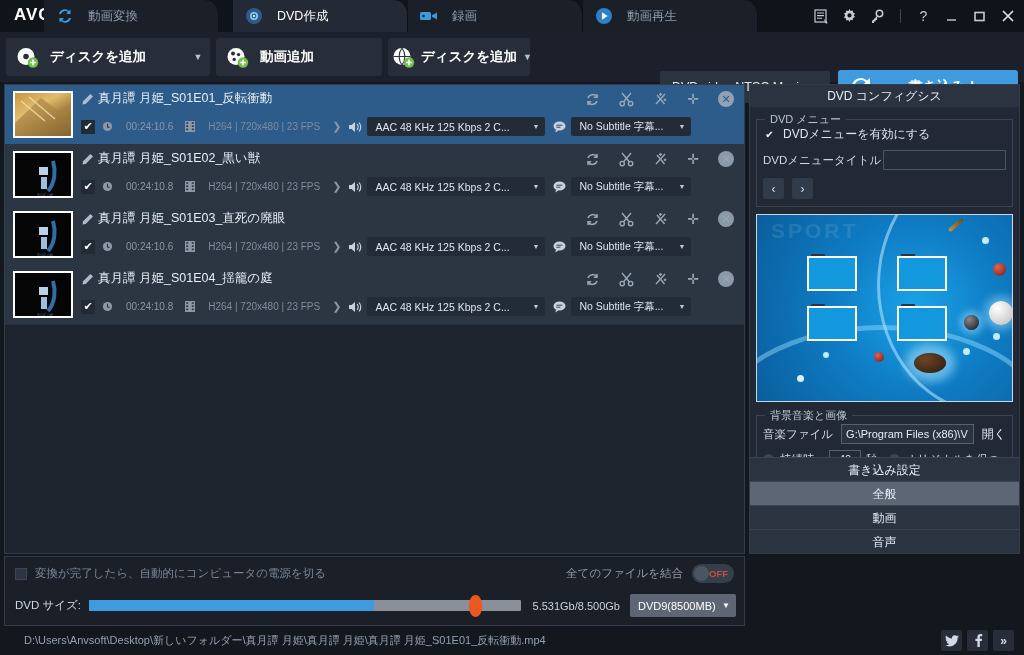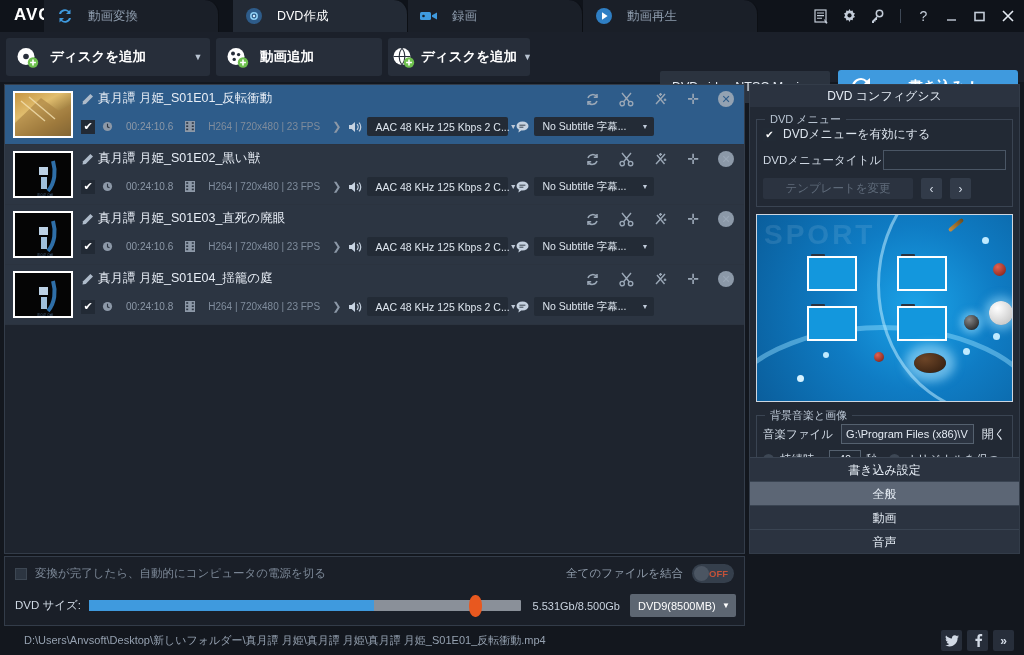--- a/index.html
+++ b/index.html
@@ -113,21 +113,21 @@
     color:#8c98a7; margin-right:12px; white-space:nowrap; }
   .meta .mi.dim { color:#7f8c9c; }
   .arrow-sep { color:#8c98a7; margin-right:8px; font-size:11px; }
   .selbox {
     height:19px; background:#232b36; border-radius:2px;
     display:flex; align-items:center; padding:0 6px 0 8px;
     font-size:10.5px; color:#dde5ee; cursor:default;
     white-space:nowrap;
   }
   .selbox .caret { font-size:7px; margin-left:7px; color:#bfcad8; }
-  .audio-sel { width:141px; }
+  .audio-sel { width:178px; }
   .sub-sel { width:120px; }
   .rowicons { position:absolute; right:10px; top:6px;
     display:flex; align-items:center; gap:19px; }
   .rowicons .ri { color:#9aa7b6; cursor:default; display:flex;
     align-items:center; justify-content:center; }
   .ri-close { width:16px; height:16px; border-radius:50%;
     background:#8c99a8; color:#3b4755; font-size:11px; font-weight:bold; }
   .frow.selected .ri-close { background:#93a2b2; color:#2e5c8a; }
 
   
@@ -188,21 +188,21 @@
     position:relative; overflow:hidden;
     background: radial-gradient(circle at 62% 50%, #1ba3e8 0%, #0f7cc4 45%, #0a5e9c 100%); }
   .pv-swoosh { position:absolute; border-radius:50%; border:2px solid rgba(190,235,255,.55); }
   .pv-card { position:absolute; width:50px; height:35px; background:#1397dd;
     border:2px solid #ffffff; }
   .pv-card::before { content:""; position:absolute; left:3px; top:3px;
     width:50px; height:35px; background:#c9935a; z-index:-1; }
   .pv-tab { position:absolute; width:14px; height:4px; background:#2b3340;
     border-radius:1px; }
   .pv-ball { position:absolute; border-radius:50%; }
-  .pv-sport { position:absolute; left:7px; top:4px; font-size:28px;
+  .pv-sport { position:absolute; left:14px; top:4px; font-size:21px;
     font-weight:bold; color:rgba(255,255,255,.10); letter-spacing:3px; }
 
   .bgm-group { margin-top:13px; }
   .frow2 { display:flex; align-items:center; margin-top:2px; font-size:11.5px; color:#cfd8e3; }
   .finput { height:20px; background:#2b3340; border:1px solid #55616f;
     font-size:11px; color:#e4ebf3; display:flex; align-items:center;
     padding:0 4px; overflow:hidden; white-space:nowrap; }
   .openbtn { font-size:12px; color:#e6edf5; cursor:default; }
   .openbtn.dis { color:#5f6b7a; }
   .radio { width:11px; height:11px; border-radius:50%; background:#e3eaf3;
@@ -745,21 +745,20 @@
       <span class="glegend">DVD メニュー</span>
       <div class="crow">
         <span class="cbox">✔</span>
         <span>DVDメニューを有効にする</span>
       </div>
       <div class="titlerow">
         <span class="lbl">DVDメニュータイトル</span>
         <span class="tinput"></span>
       </div>
       <div class="tplrow">
-        <span class="tplbtn">テンプレートを変更</span>
         <span class="navbtn">‹</span>
         <span class="navbtn">›</span>
       </div>
     </div>
 
     <div class="preview">
       <span class="pv-sport">SPORT</span>
       <span class="pv-swoosh" style="left:120px;top:-60px;width:230px;height:260px;border-width:3px;"></span>
       <span class="pv-swoosh" style="left:-40px;top:110px;width:330px;height:190px;border-width:5px;border-color:rgba(150,225,255,.45)"></span>
       <span class="pv-tab" style="left:54px;top:39px"></span>

